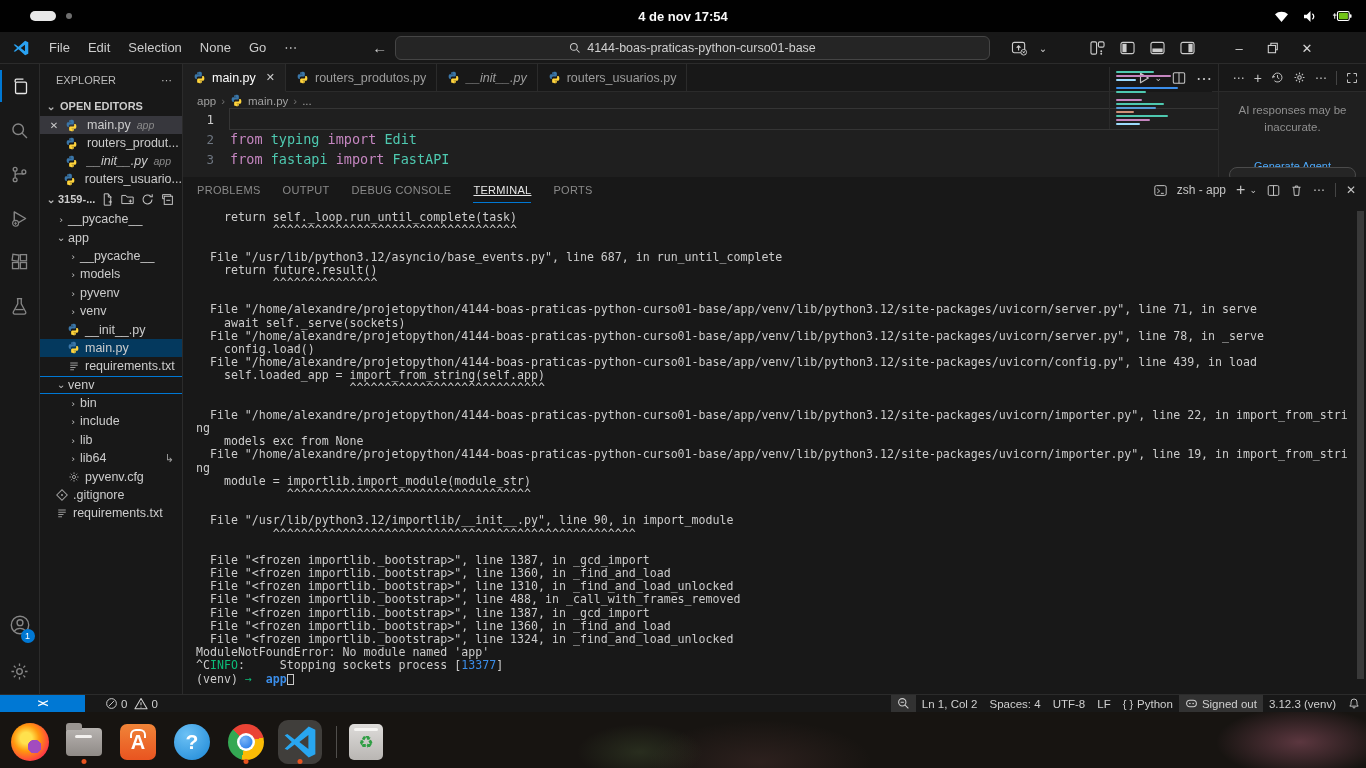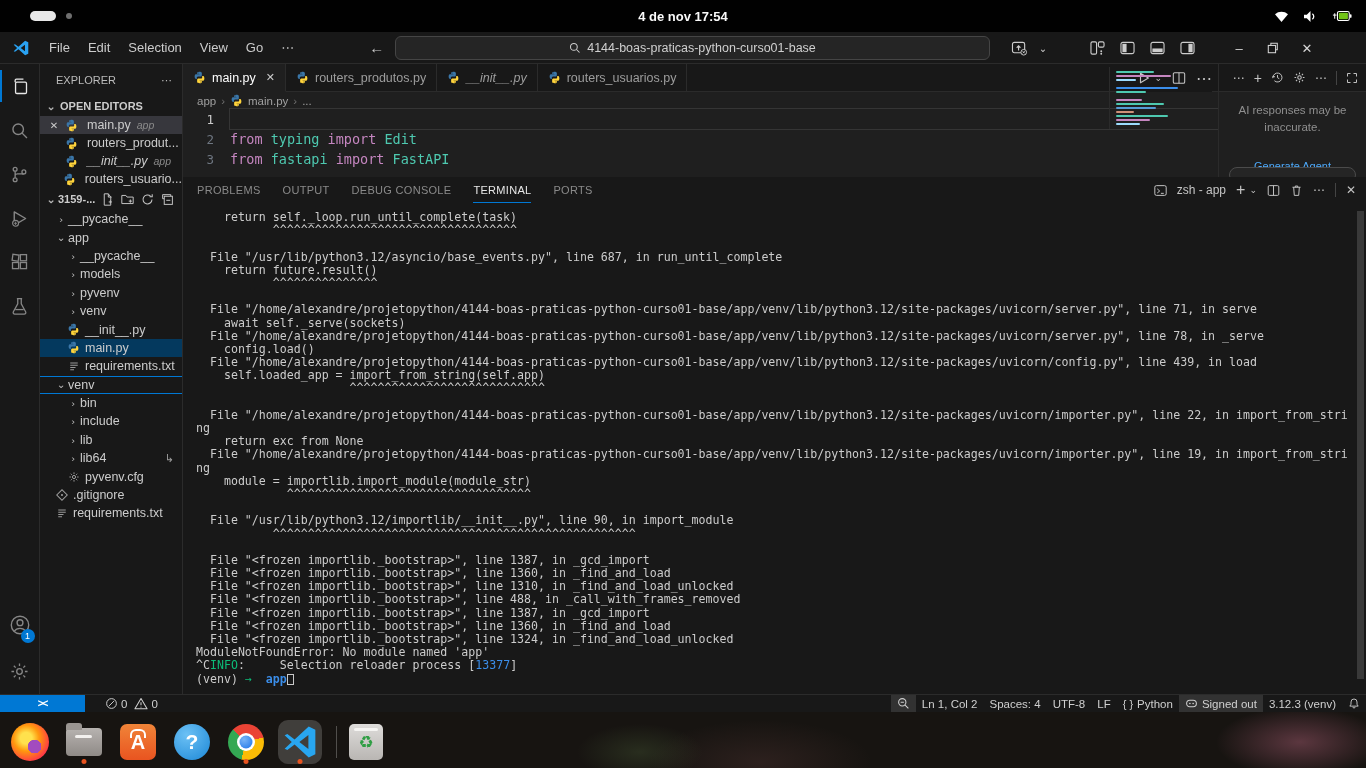--- a/index.html
+++ b/index.html
@@ -73,21 +73,21 @@
   #ai-panel { left:1218px; top:64px; width:148px; height:113px; background:#1f1f1f; border-left:1px solid #2b2b2b; overflow:hidden; }
   #ai-head { height:28px; display:flex; align-items:center; justify-content:flex-end; gap:9px; color:#c5c5c5; padding-right:8px; background:#181818; border-bottom:1px solid #2b2b2b; font-size:12px; }
   #ai-body { text-align:center; font-size:11.5px; color:#8f8f8f; padding-top:10px; line-height:1.5; }
   #ai-link { color:#4daafc; font-size:11px; line-height:1.45; margin-top:22px; }
   #ai-inputbox { position:absolute; left:10px; right:10px; bottom:-6px; height:16px; border:1px solid #4b4b4b; border-radius:8px; background:#252525; }
 
   
   #panel { left:183px; top:177px; width:1183px; height:517px; background:#181818; }
   #panel-tabs { height:26px; display:flex; align-items:center; padding-left:14px; position:relative; }
   .ptab { font-size:11px; letter-spacing:.3px; color:#8a8a8a; margin-right:22px; height:26px; display:flex; align-items:center; border-bottom:1px solid transparent; }
-  .ptab.active { color:#e7e7e7; border-bottom:1px solid #0078d4; }
+  .ptab.active { color:#e7e7e7; border-bottom:1px solid #0078d4;text-decoration:underline; }
   #panel-actions { position:absolute; right:10px; top:0; height:26px; display:flex; align-items:center; gap:10px; color:#c5c5c5; font-size:12px; }
   .sep-v { width:1px; height:14px; background:#444; }
   #term { position:relative; padding:8px 0 0 13px; font-family:"DejaVu Sans Mono",monospace; font-size:11.6px; line-height:13.2px; color:#cccccc; }
   .t-line { white-space:pre; height:13.2px; overflow:hidden; }
   .seg-g { color:#0dbc79; } .seg-b { color:#3b8eea; } .seg-bb { color:#3b8eea; font-weight:700; }
   .cursor-block { display:inline-block; width:7px; height:11px; border:1px solid #c8c8c8; vertical-align:-2px; }
   #term-scroll { position:absolute; right:2px; top:34px; width:7px; height:468px; background:rgba(121,121,121,.35); }
 
   
   #statusbar { left:0; top:694px; width:1366px; height:18px; background:#181818; border-top:1px solid #2b2b2b; display:flex; align-items:center; font-size:11.5px; color:#cfcfcf; }
@@ -156,21 +156,21 @@
   </div>
 
   <div id="titlebar" class="abs">
     <svg id="vscode-logo" viewBox="0 0 24 24">
         <path fill="#2aa2f2" d="M17.5 2.2 8.6 10.4 4 6.9 2.3 7.8l4.5 4.2-4.5 4.2 1.7.9 4.6-3.5 8.9 8.2 4.2-2V4.2zM17.3 7.6v8.8L11.6 12z"></path>
       </svg>
     <div id="menubar" style="display: flex;">
         <span class="menu-item">File</span>
         <span class="menu-item">Edit</span>
         <span class="menu-item">Selection</span>
-        <span class="menu-item">View</span>
+        <span class="menu-item">None</span>
         <span class="menu-item">Go</span>
         <span class="menu-item">⋯</span>
       </div>
     <div class="nav-arrows">
       <span>←</span>
       <span class="dim">→</span>
     </div>
   </div>
   <div id="cmd-center" class="abs">
     <span>
@@ -652,38 +652,38 @@
         <div class="t-line">  File "/home/alexandre/projetopython/4144-boas-praticas-python-curso01-base/app/venv/lib/python3.12/site-packages/uvicorn/server.py", line 71, in serve</div>
         <div class="t-line">    await self._serve(sockets)</div>
         <div class="t-line">  File "/home/alexandre/projetopython/4144-boas-praticas-python-curso01-base/app/venv/lib/python3.12/site-packages/uvicorn/server.py", line 78, in _serve</div>
         <div class="t-line">    config.load()</div>
         <div class="t-line">  File "/home/alexandre/projetopython/4144-boas-praticas-python-curso01-base/app/venv/lib/python3.12/site-packages/uvicorn/config.py", line 439, in load</div>
         <div class="t-line">    self.loaded_app = import_from_string(self.app)</div>
         <div class="t-line">                      ^^^^^^^^^^^^^^^^^^^^^^^^^^^^</div>
         <div class="t-line"></div>
         <div class="t-line">  File "/home/alexandre/projetopython/4144-boas-praticas-python-curso01-base/app/venv/lib/python3.12/site-packages/uvicorn/importer.py", line 22, in import_from_stri</div>
         <div class="t-line">ng</div>
-        <div class="t-line">    return exc from None</div>
+        <div class="t-line">    models exc from None</div>
         <div class="t-line">  File "/home/alexandre/projetopython/4144-boas-praticas-python-curso01-base/app/venv/lib/python3.12/site-packages/uvicorn/importer.py", line 19, in import_from_stri</div>
         <div class="t-line">ng</div>
         <div class="t-line">    module = importlib.import_module(module_str)</div>
         <div class="t-line">             ^^^^^^^^^^^^^^^^^^^^^^^^^^^^^^^^^^^</div>
         <div class="t-line"></div>
         <div class="t-line">  File "/usr/lib/python3.12/importlib/__init__.py", line 90, in import_module</div>
         <div class="t-line">           ^^^^^^^^^^^^^^^^^^^^^^^^^^^^^^^^^^^^^^^^^^^^^^^^^^^^</div>
         <div class="t-line"></div>
         <div class="t-line">  File "&lt;frozen importlib._bootstrap&gt;", line 1387, in _gcd_import</div>
         <div class="t-line">  File "&lt;frozen importlib._bootstrap&gt;", line 1360, in _find_and_load</div>
         <div class="t-line">  File "&lt;frozen importlib._bootstrap&gt;", line 1310, in _find_and_load_unlocked</div>
         <div class="t-line">  File "&lt;frozen importlib._bootstrap&gt;", line 488, in _call_with_frames_removed</div>
         <div class="t-line">  File "&lt;frozen importlib._bootstrap&gt;", line 1387, in _gcd_import</div>
         <div class="t-line">  File "&lt;frozen importlib._bootstrap&gt;", line 1360, in _find_and_load</div>
         <div class="t-line">  File "&lt;frozen importlib._bootstrap&gt;", line 1324, in _find_and_load_unlocked</div>
         <div class="t-line">ModuleNotFoundError: No module named 'app'</div>
-        <div class="t-line"><span>^C</span><span class="seg-g">INFO</span><span>:     Selection reloader process [</span><span class="seg-b">13377</span><span>]</span></div>
+        <div class="t-line"><span>^C</span><span class="seg-g">INFO</span><span>:     Stopping sockets process [</span><span class="seg-b">13377</span><span>]</span></div>
         <div class="t-line"><span>(venv) </span><span class="seg-g">→  </span><span class="seg-bb">app</span><span class="cursor-block"></span></div>
       </div>
     <div id="term-scroll"></div>
   </div>
 
   <div id="statusbar" class="abs">
     <div id="remote">&gt;&lt;</div>
     <div class="sb-item" style="gap:3px; margin-left:14px;">
       <svg width="13" height="13" viewBox="0 0 16 16">
           <circle cx="8" cy="8" r="6" fill="none" stroke="#cfcfcf" stroke-width="1.2"></circle>

